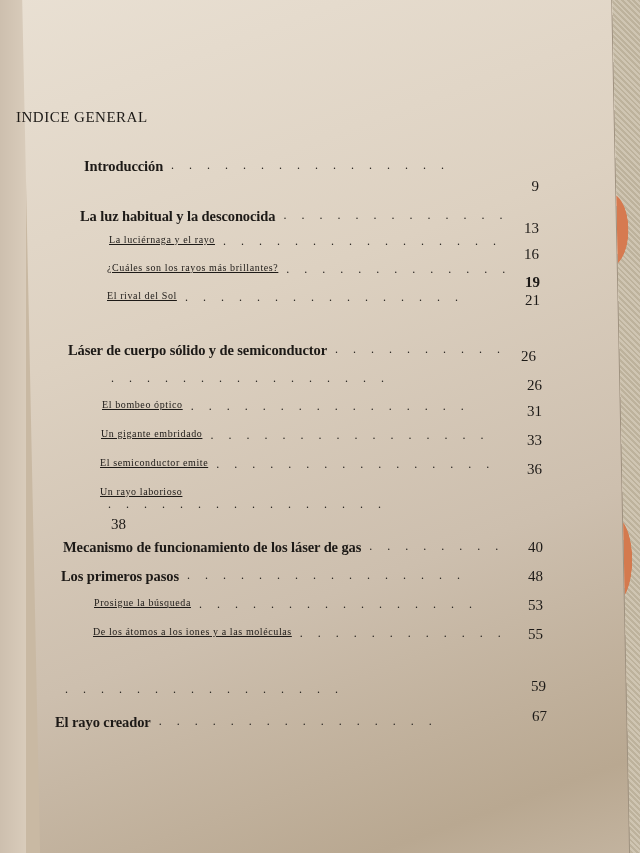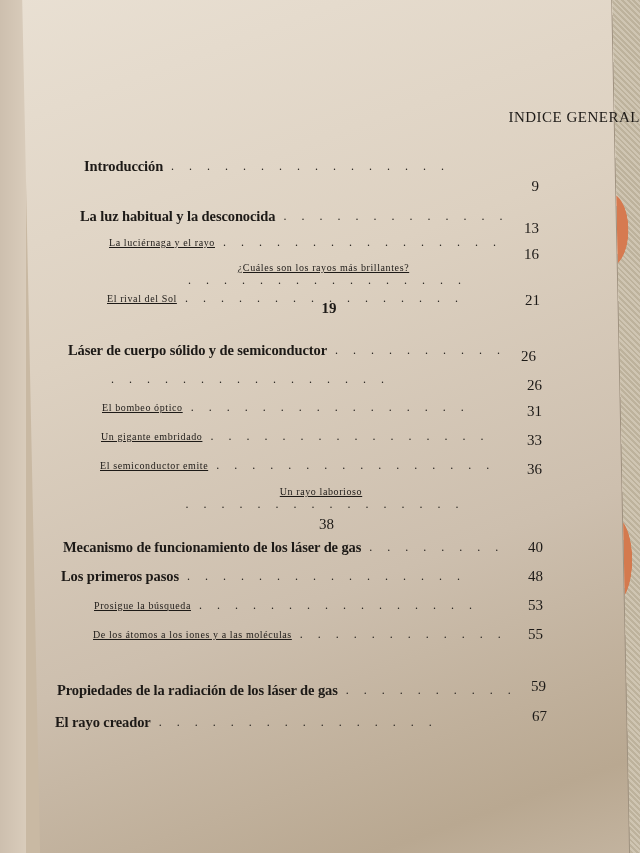--- a/index.html
+++ b/index.html
@@ -55,30 +55,30 @@
       top: 0; left: 0;
       width: 640px;
       height: 853px;
       color: #1d1a17;
     }
     .title {
       position: absolute;
       top: 109px;
       left: 0;
       width: 640px;
-      text-align: right;
+      text-align: left;
       font-size: 15px;
       letter-spacing: 0.5px;
       padding-left: 16px;
       box-sizing: border-box;
     }
     .entry {
       position: absolute;
       display: flex;
-      align-items: center;
+      align-items: flex-start;
       white-space: nowrap;
     }
     .entry .label {
       font-size: 15px;
     }
     .entry.bold .label {
       font-weight: bold;
       font-size: 14.5px;
       letter-spacing: -0.1px;
     }
@@ -127,21 +127,21 @@
     <span class="dots"></span>
     <span class="pagenum" style="top:12px;">13</span>
   </div>
 
   <div class="entry sub" style="top:234px; left:109px; width:430px;">
     <span class="label">La luciérnaga y el rayo</span>
     <span class="dots"></span>
     <span class="pagenum" style="top:12px;">16</span>
   </div>
 
-  <div class="entry sub" style="top:262px; left:107px; width:433px;flex-direction:column;">
+  <div class="entry sub" style="top:262px; left:107px; width:433px;">
     <span class="label">¿Cuáles son los rayos más brillantes?</span>
     <span class="dots"></span>
     <span class="pagenum" style="top:12px;font-weight:bold;">19</span>
   </div>
 
   <div class="entry sub" style="top:290px; left:107px; width:433px;">
     <span class="label">El rival del Sol</span>
     <span class="dots"></span>
     <span class="pagenum" style="top:2px;">21</span>
   </div>
@@ -199,21 +199,20 @@
     <span class="pagenum">53</span>
   </div>
 
   <div class="entry sub" style="top:626px; left:93px; width:450px;">
     <span class="label">De los átomos a los iones y a las moléculas</span>
     <span class="dots"></span>
     <span class="pagenum">55</span>
   </div>
 
   <div class="entry bold" style="top:682px; left:57px; width:489px;">
-    <span class="label">Propiedades de la radiación de los láser de gas</span>
     <span class="dots"></span>
     <span class="pagenum" style="top:-4px;">59</span>
   </div>
 
   <div class="entry bold" style="top:714px; left:55px; width:492px;">
     <span class="label">El rayo creador</span>
     <span class="dots"></span>
     <span class="pagenum" style="top:-6px;">67</span>
   </div>
 </div>

